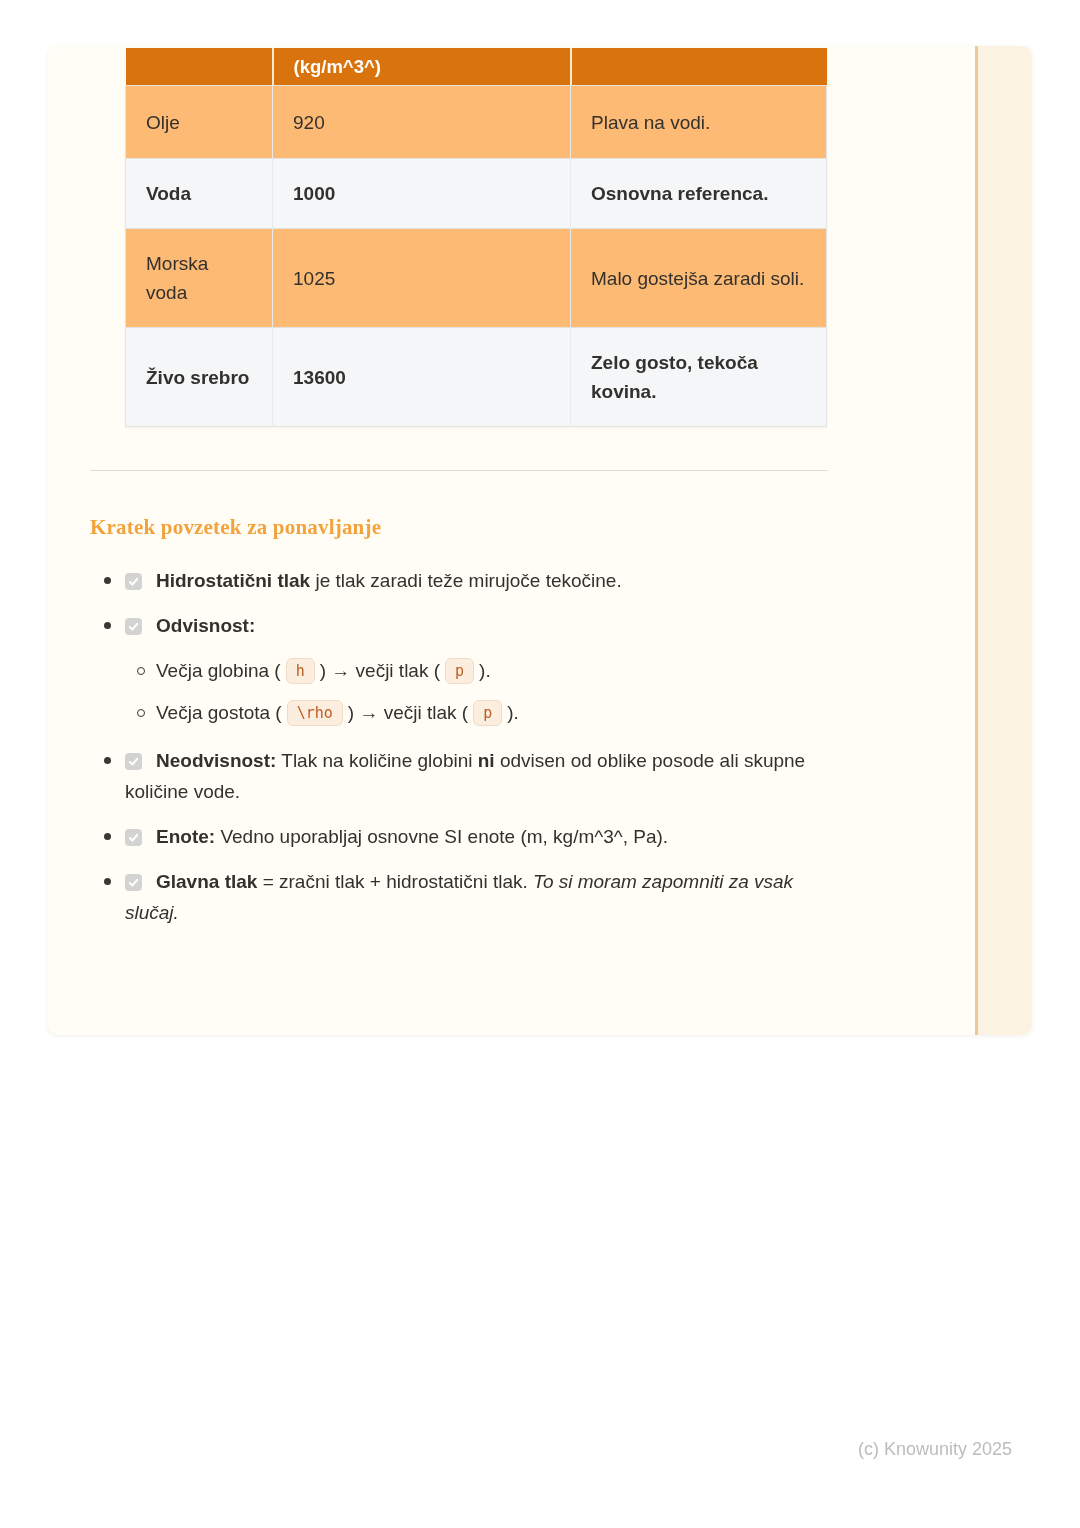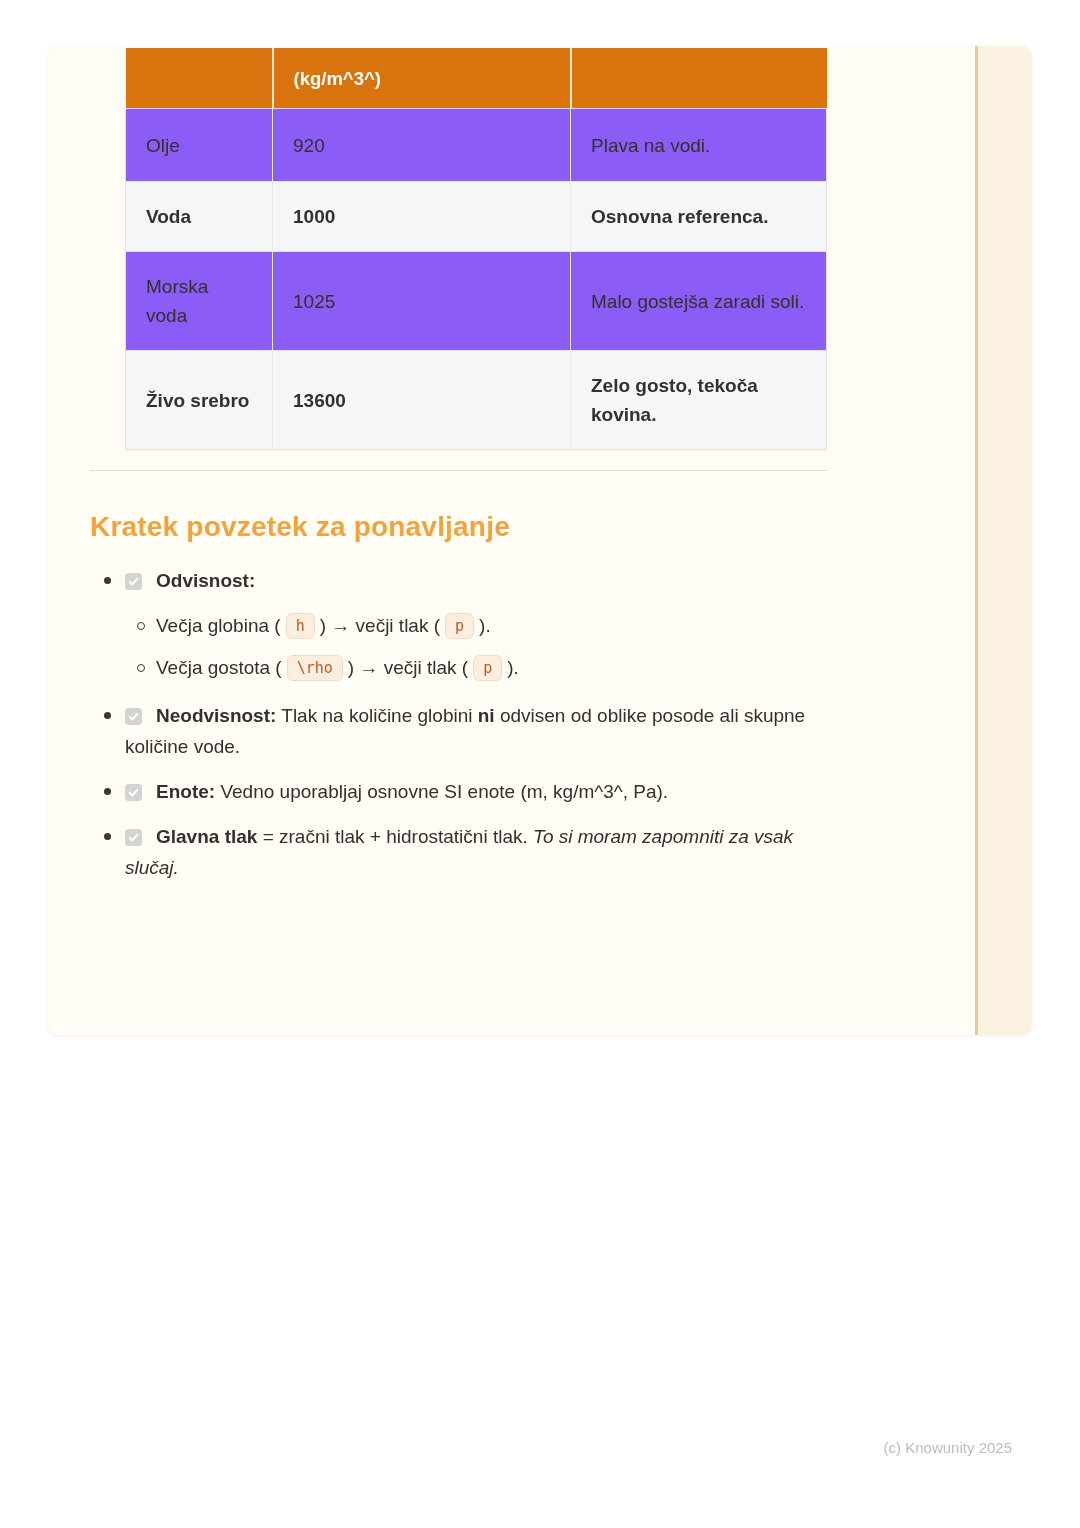--- a/index.html
+++ b/index.html
@@ -21,57 +21,57 @@
   
   .dtable{
     position:absolute;left:77px;top:2px;width:701px;
     border-collapse:collapse;table-layout:fixed;
     font-size:19px;color:#33312d;
     box-shadow:0 1px 2px rgba(0,0,0,.05);
   }
   .dtable th,.dtable td{padding:0 20px;vertical-align:middle;line-height:29px;}
   .dtable th{
     background:#d9730d;color:#ffffff;font-weight:bold;
-    height:60px;text-align:left;font-size:18.5px;
+    height:37px;text-align:left;font-size:18.5px;
   }
   .dtable th.sep{border-right:2px solid rgba(255,253,245,.85);}
   .dtable td{border-top:1px solid #e3e3e1;}
   .dtable td + td{border-left:1px solid #e9e9e7;}
   .dtable tbody tr{border-left:1px solid #e6e6e4;border-right:1px solid #e6e6e4;}
   .dtable tbody tr:last-child{border-bottom:1px solid #e3e3e1;}
-  tr.rowa td{background:#8b5cf6;}
+  tr.rowa td{background:#fdba74;}
   tr.rowb td{background:#f5f6f8;font-weight:bold;}
   tr.h72 td{height:72px;}
   tr.h69 td{height:69px;}
   tr.h98 td{height:98px;}
 
   
   .content{position:absolute;left:42px;top:424px;width:742px;}
   .divider{border:none;border-top:1.5px solid #deddd8;margin:0;width:738px;}
-  .heading{margin:38px 0 8px 0;font-size:28px;line-height:36px;font-weight:700;color:#f2a33c;letter-spacing:.2px;}
+  .heading{margin:38px 0 8px 0;font-size:21px;line-height:36px;font-weight:700;color:#f2a33c;letter-spacing:.2px;font-family:Liberation Serif, serif;}
   .list{margin-top:20px;}
   .li{position:relative;padding-left:35px;margin-bottom:14px;line-height:31px;font-size:19px;}
   .dot{position:absolute;left:14px;top:12px;width:7px;height:7px;border-radius:50%;background:#3a3835;}
   .checkbox{
     display:inline-block;width:17px;height:17px;border-radius:4px;
     background:#d3d3d1;margin-right:14px;vertical-align:-3px;position:relative;
   }
   .checkbox svg{position:absolute;left:2px;top:2px;width:13px;height:13px;}
   .b{font-weight:bold;}
   .it{font-style:italic;}
   .math{font-family:"DejaVu Serif",serif;font-style:italic;font-size:19.5px;}
   .sub{margin:4px 0 16px 0;}
   .li-sub{position:relative;padding-left:66px;margin-bottom:10px;line-height:32px;font-size:19px;}
   .ring{position:absolute;left:47px;top:12px;width:6px;height:6px;border-radius:50%;border:1.6px solid #3a3835;background:transparent;}
   .chip{
     display:inline-block;font-family:"DejaVu Sans Mono",monospace;font-size:15px;
     color:#be5b20;background:#fbeedf;border:1px solid #f1dcc3;border-radius:6px;
     padding:2px 9px;margin:0 5px;line-height:20px;vertical-align:1px;
   }
-  .footer{position:absolute;top:1439px;right:68px;font-size:15px;color:#bdbcba;}
+  .footer{position:absolute;top:1439px;right:68px;font-size:18px;color:#bdbcba;}
 </style>
 </head>
 <body>
 
 <div class="card">
   <div class="accent-line"></div>
   <div class="accent-strip"></div>
 
   <table class="dtable">
     <colgroup>
@@ -109,20 +109,25 @@
       </tr>
     </tbody>
   </table>
 
   <div class="content">
     <hr class="divider">
     <h2 class="heading">Kratek povzetek za ponavljanje</h2>
 
     <div class="list">
 
+      <div class="li">
+        <span class="dot"></span><span class="checkbox"><svg viewBox="0 0 14 14">
+              <path d="M3 7.5 L5.8 10.2 L11 4.2" stroke="#ffffff" stroke-width="2.2" fill="none" stroke-linecap="round" stroke-linejoin="round"></path>
+            </svg></span><span class="b">Hidrostatični tlak</span><span> je tlak zaradi teže mirujoče tekočine.</span>
+      </div>
 
 
       <div class="li">
         <span class="dot"></span><span class="checkbox"><svg viewBox="0 0 14 14">
               <path d="M3 7.5 L5.8 10.2 L11 4.2" stroke="#ffffff" stroke-width="2.2" fill="none" stroke-linecap="round" stroke-linejoin="round"></path>
             </svg></span><span class="b">Odvisnost:</span>
       </div>
 
       <div class="sub">
         <div class="li-sub">

